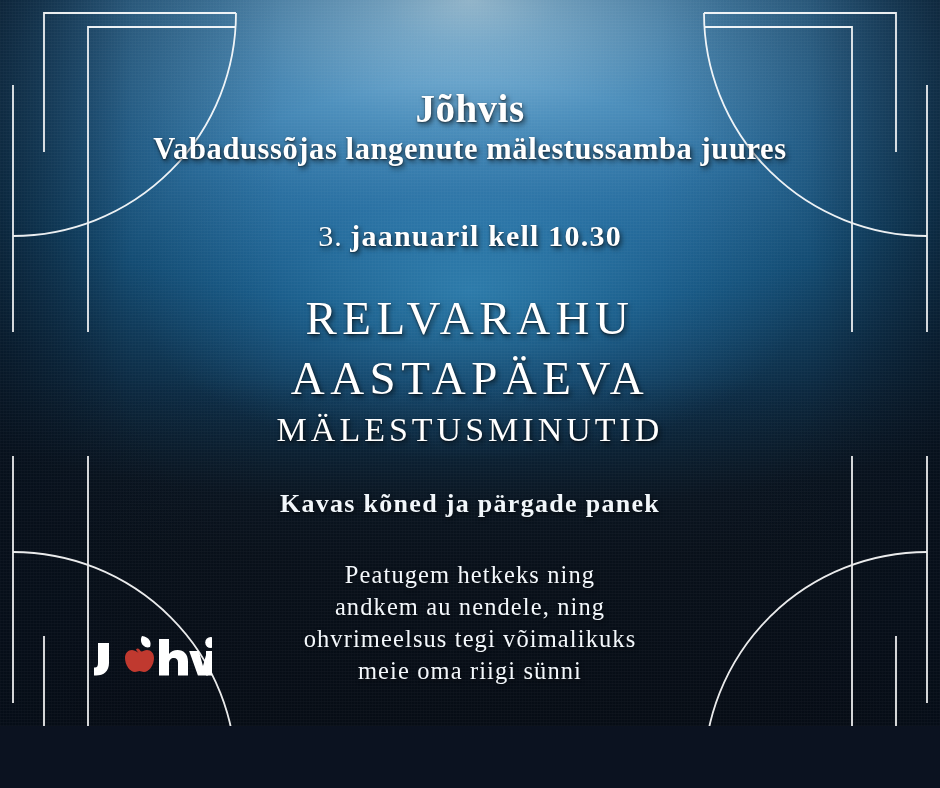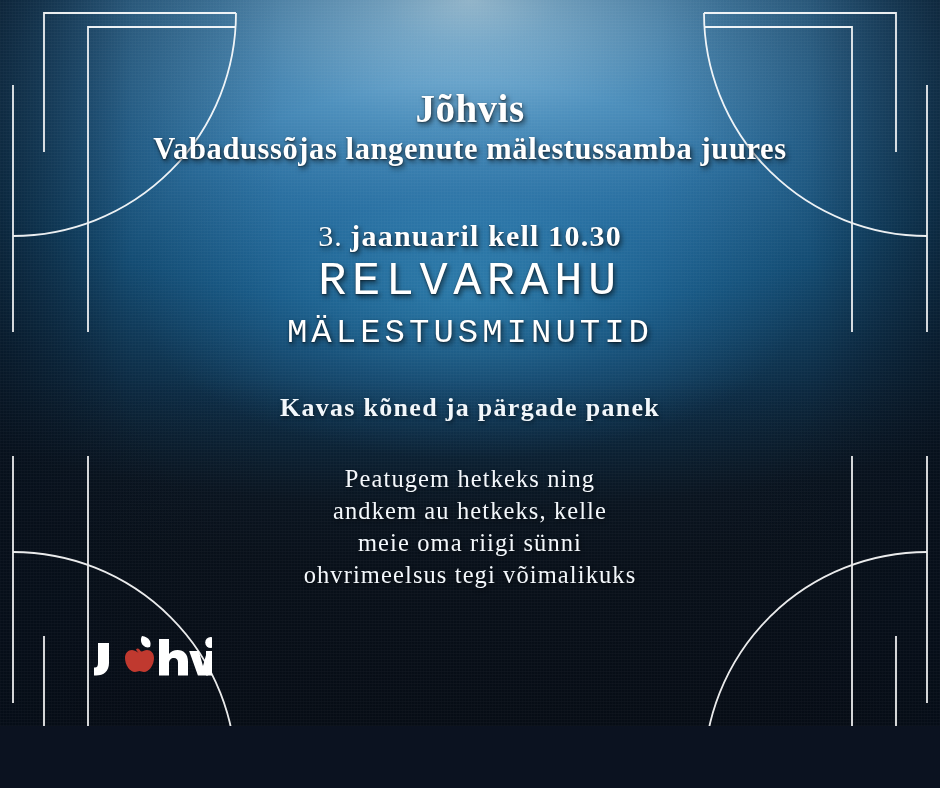--- a/index.html
+++ b/index.html
@@ -78,26 +78,26 @@
   .date{
     margin-top:52px;
     font-size:30px;
     line-height:1.1;
     letter-spacing:.2px;
   }
   .date .day{ font-weight:normal; letter-spacing:1px; }
   .date .rest{ font-weight:bold; letter-spacing:1.2px; }
 
   .headline{
+    margin-top:36px;
     font-size:47px;
     font-weight:normal;
     letter-spacing:5.5px;
     line-height:1.28;
     text-transform:uppercase;
-    font-family:Liberation Mono, monospace;
   }
   .headline .l3{ font-size:34px; letter-spacing:4px; display:block; }
   .headline span{ display:block; }
 
   .program{
     margin-top:36px;
     font-size:26px;
     font-weight:bold;
     letter-spacing:1.3px;
     line-height:1.2;
@@ -171,30 +171,31 @@
 
     <div class="subloc ts">Vabadussõjas langenute mälestussamba juures</div>
 
     <div class="date ts">
       <span class="day">3.</span>
       <span class="rest">jaanuaril kell 10.30</span>
     </div>
 
     <div class="headline ts">
       <span>RELVARAHU</span>
+      <span>AASTAPÄEVA</span>
       <span class="l3">MÄLESTUSMINUTID</span>
     </div>
 
     <div class="program ts-soft">Kavas kõned ja pärgade panek</div>
 
     <div class="verse ts-soft">
       <span>Peatugem hetkeks ning</span>
-      <span>andkem au hetkeks, kelle</span>
+      <span>andkem au nendele, ning</span>
+      <span>ohvrimeelsus tegi võimalikuks</span>
       <span>meie oma riigi sünni</span>
-      <span>ohvrimeelsus tegi võimalikuks</span>
     </div>
   </div>
 
   <svg class="logo" viewBox="0 0 236 92" aria-hidden="true">
 
     <path d="M 8 22 L 30 22 L 30 62 C 30 78 20 87 4 87 L 0 87 L 0 71 L 2 71 C 6 71 8 68 8 62 Z" fill="#ffffff"></path>
 
     <path d="M 76 36
              C 68 36 62 42 62 52
              C 62 66 72 80 82 80

